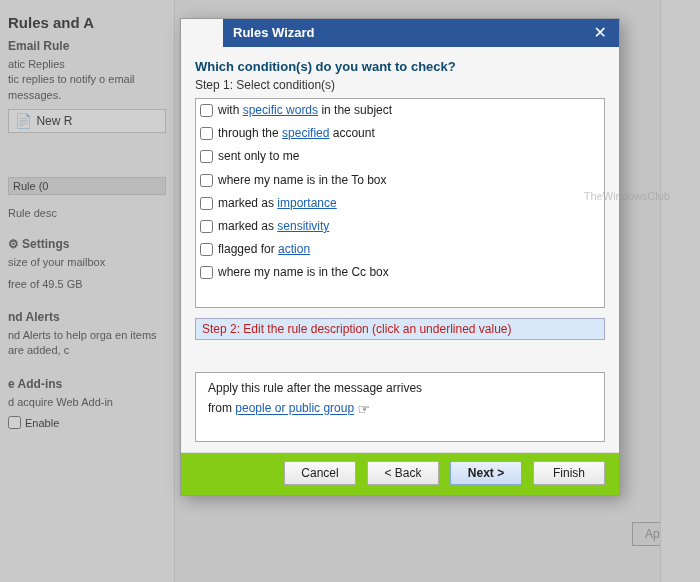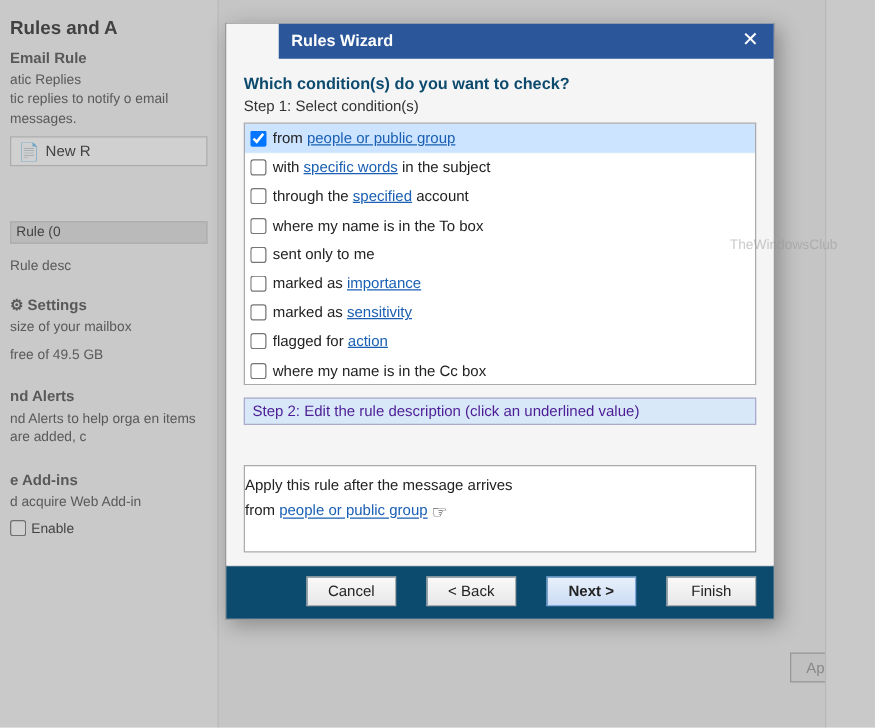--- a/index.html
+++ b/index.html
@@ -218,47 +218,47 @@
       top: 190px;
       color: rgba(150,150,150,0.5);
       font-size: 11px;
       pointer-events: none;
       z-index: 25;
     }
 
     
     .step2-label {
       font-size: 12px;
-      color: #4c1d95;
+      color: #b91c1c;
       margin-bottom: 4px;
       background: #d8e8f8;
       padding: 3px 6px;
       border: 1px solid #aac;
     }
 
     .rule-description-box {
       border: 1px solid #aaa;
       background: white;
       min-height: 70px;
-      padding: 6px 0;
+      padding: 6px 12px;
       font-size: 12px;
       color: #222;
       line-height: 1.6;
       position: relative;
       margin-top: 32px;
     }
 
     
     .dialog-footer {
       display: flex;
       justify-content: flex-end;
       align-items: center;
       padding: 8px 14px 10px 14px;
-      gap: 24px;
-      background: #0c4a6e;
+      gap: 11px;
+      background: #84cc16;
       border-top: 1px solid #ddd;
     }
 
     .dialog-btn {
       min-width: 72px;
       padding: 4px 12px;
       font-size: 12px;
       border: 1px solid #adadad;
       background: linear-gradient(to bottom, #f9f9f9, #e8e8e8);
       cursor: pointer;
@@ -372,39 +372,35 @@
   <div class="dialog-titlebar">
     <span>Rules Wizard</span>
     <button class="dialog-close-btn">✕</button>
   </div>
 
   <div class="dialog-body">
     <div class="dialog-question">Which condition(s) do you want to check?</div>
     <div class="step-label">Step 1: Select condition(s)</div>
 
     <div class="conditions-list">
-    <div class="condition-item selected">
-          <input type="checkbox" checked="" style="">
-          <span>from <span class="link">people or public group</span></span>
-        </div>
         <div class="condition-item">
           <input type="checkbox" style="">
           <span>with <span class="link">specific words</span> in the subject</span>
         </div>
         <div class="condition-item">
           <input type="checkbox" style="">
           <span>through the <span class="link">specified</span> account</span>
         </div>
         <div class="condition-item">
           <input type="checkbox" style="">
+          <span>sent only to me</span>
+        </div>
+        <div class="condition-item">
+          <input type="checkbox" style="">
           <span>where my name is in the To box</span>
-        </div>
-        <div class="condition-item">
-          <input type="checkbox" style="">
-          <span>sent only to me</span>
         </div>
         <div class="condition-item">
           <input type="checkbox" style="">
           <span>marked as <span class="link">importance</span></span>
         </div>
         <div class="condition-item">
           <input type="checkbox" style="">
           <span>marked as <span class="link">sensitivity</span></span>
         </div>
         <div class="condition-item">

